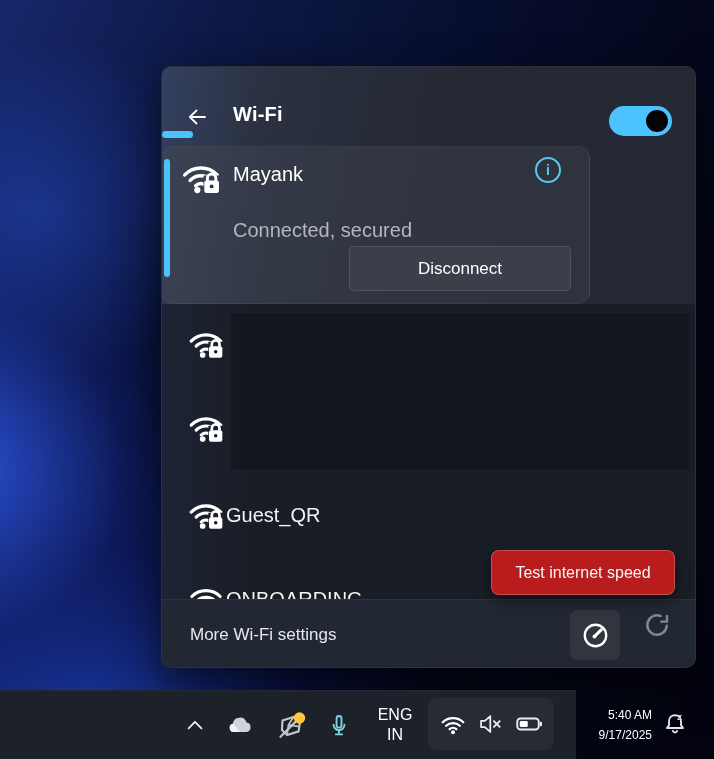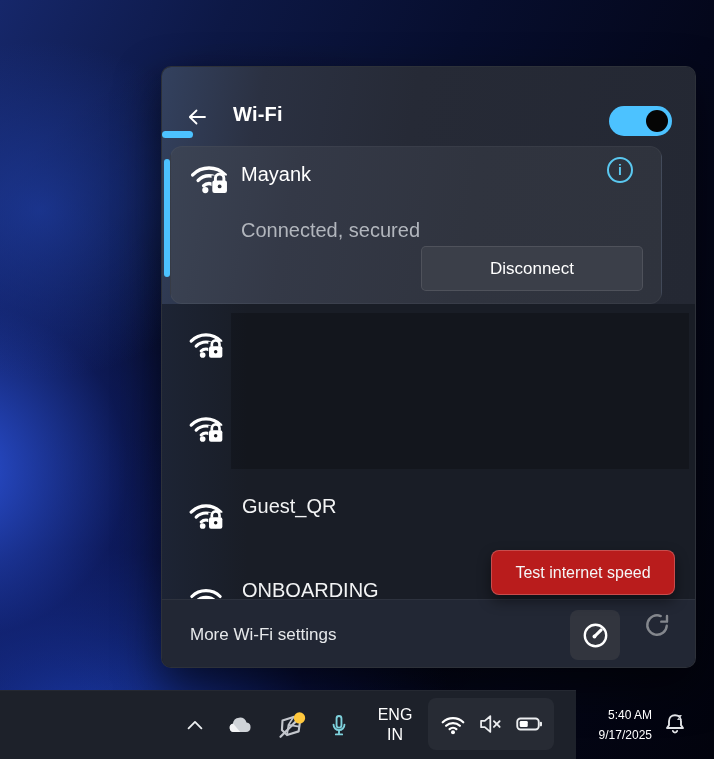--- a/index.html
+++ b/index.html
@@ -29,21 +29,21 @@
     background:linear-gradient(100deg,#33415f 0%, #2b3142 18%, #262a36 45%, #242833 100%);
   }
   .fly-header{ position:absolute; left:0; top:12px; width:100%; height:67px; }
   .back-btn{ position:absolute; left:20px; top:26px; width:30px; height:24px; cursor:pointer; }
   .fly-title{ position:absolute; left:71px; top:24px; font-size:20px; font-weight:600; color:#ffffff; letter-spacing:.2px; }
   .toggle{ position:absolute; right:23px; top:27px; width:63px; height:30px; border-radius:15px; background:#4cc2ff; cursor:pointer; }
   .toggle .knob{ position:absolute; right:4px; top:4px; width:22px; height:22px; border-radius:50%; background:#050505; }
   .accent-underline{ position:absolute; left:0; top:64px; width:31px; height:7px; border-radius:4px; background:#4cc2ff; }
 
   .connected-panel{
-    position:absolute; left:8px; top:79px; width:492px; height:158px;
+    position:absolute; left:0; top:79px; width:428px; height:158px;
     border-radius:12px; border:1px solid rgba(255,255,255,.045);
     background:linear-gradient(100deg,#3b4354 0%, #343947 25%, #30343f 60%, #2f333d 100%);
   }
   .left-indicator{ position:absolute; left:2px; top:92px; width:6px; height:118px; border-radius:3px; background:#4cc2ff; }
   .cp-icon{ position:absolute; left:16px; top:9px; }
   .cp-name{ position:absolute; left:70px; top:13px; font-size:20px; line-height:28px; color:#ffffff; }
   .cp-status{ position:absolute; left:70px; top:41px; font-size:20px; line-height:28px; color:#b2b6bd;margin-top:28px; }
   .info-btn{
     position:absolute; right:28px; top:10px; width:26px; height:26px; border-radius:50%;
     border:2px solid #5ac8f0; color:#5ac8f0; font-size:14px; font-weight:700;
@@ -52,21 +52,21 @@
   .disconnect-btn{
     position:absolute; right:18px; bottom:12px; width:222px; height:45px;
     border-radius:5px; background:#3b3f49; border:1px solid rgba(255,255,255,.1);
     color:#ffffff; font-size:17px; display:flex; align-items:center; justify-content:center; cursor:pointer;
   }
 
   .list-section{
     position:absolute; left:0; top:237px; width:100%; height:295px;
     background:linear-gradient(90deg, rgba(52,78,140,.14), rgba(0,0,0,0) 16%), #191d26;
   }
-  .net-row{ position:absolute; left:24px; height:40px; display:flex; gap:16px; cursor:pointer; }
+  .net-row{ position:absolute; left:24px; height:40px; display:flex; align-items:center; cursor:pointer; }
   .net-row .net-name{ font-size:20px; color:#f2f3f4; }
   .redaction-box{ position:absolute; left:69px; top:9px; width:458px; height:156px; background:rgba(0,0,0,.22); }
 
   .tooltip{
     position:absolute; left:329px; top:483px; width:184px; height:45px;
     background:#b91c1c; border:1px solid rgba(255,255,255,.22); border-radius:8px;
     box-shadow:0 6px 14px rgba(0,0,0,.45);
     display:flex; align-items:center; justify-content:center;
     font-size:16px; color:#f5f6f7; z-index:6;
   }

